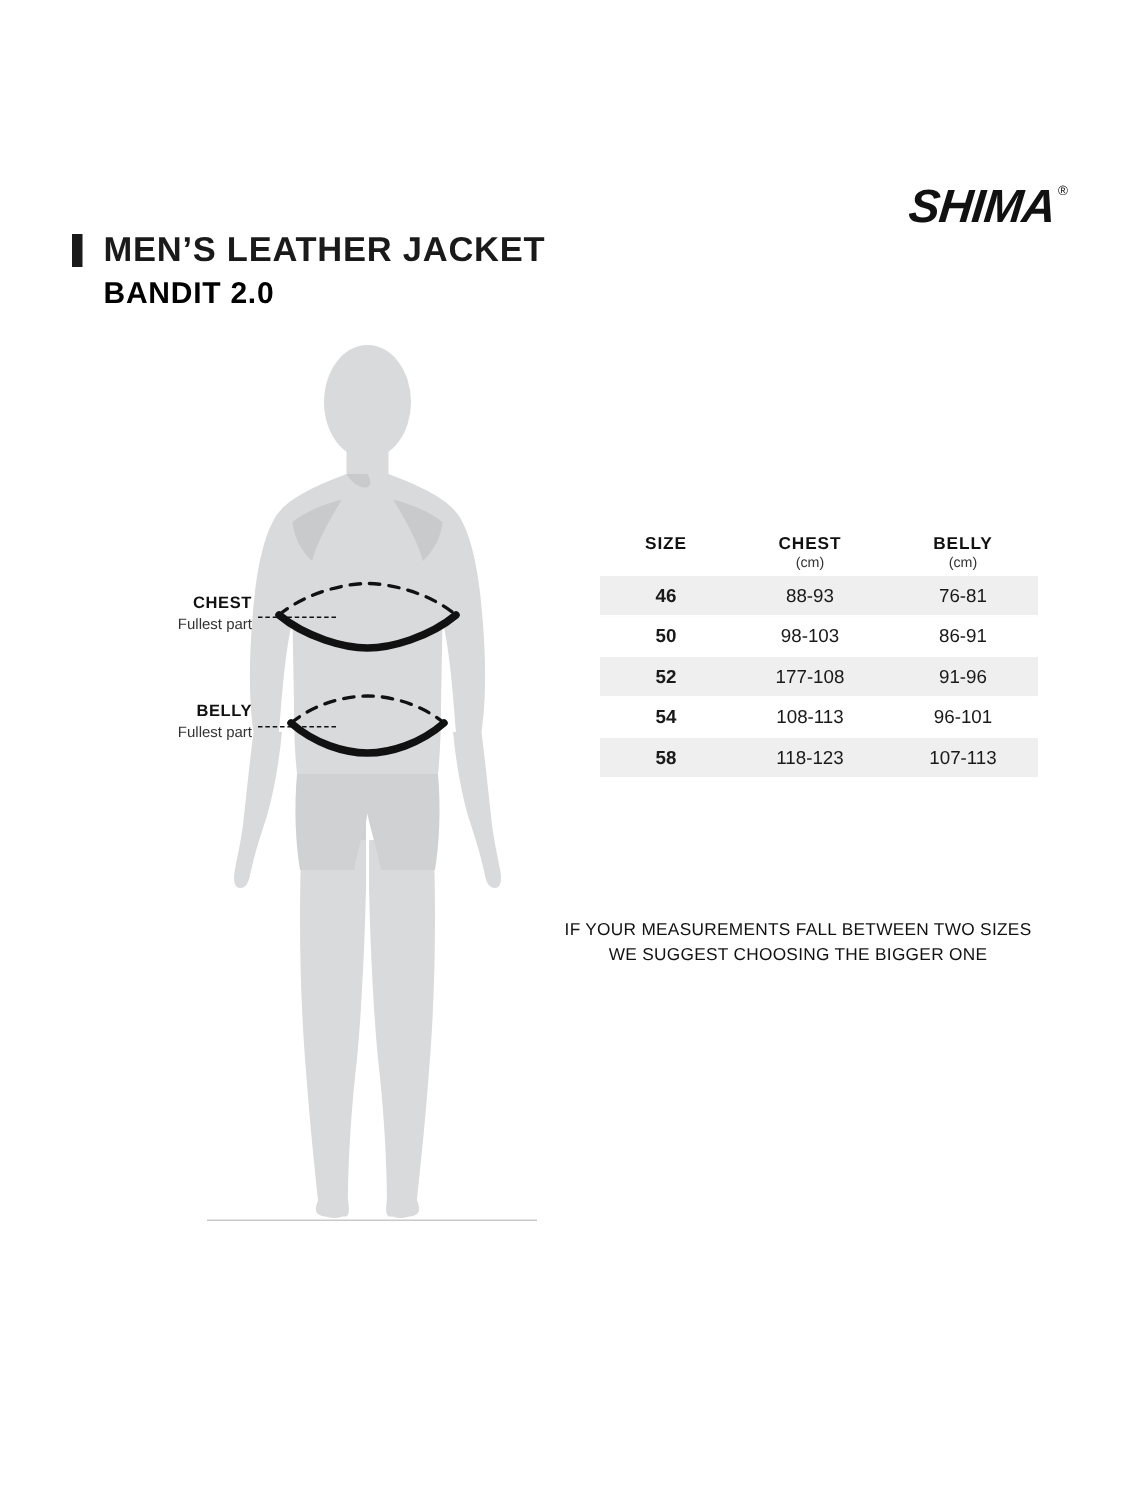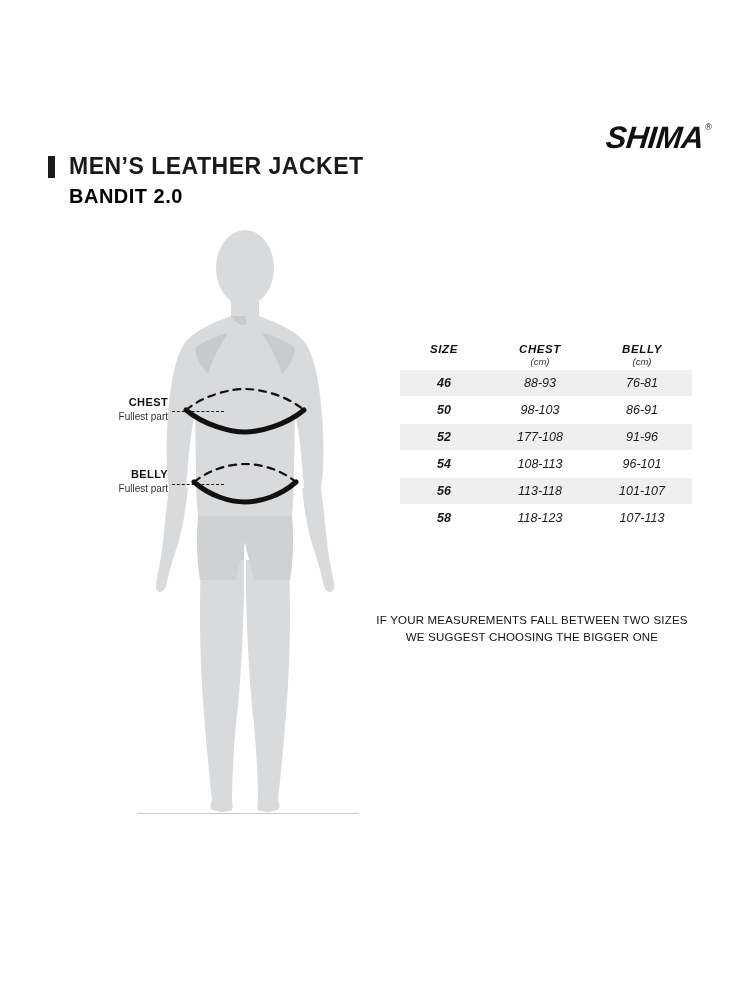--- a/index.html
+++ b/index.html
@@ -113,23 +113,22 @@
     height: 0;
     border-top: 1px dashed #111;
   }
   .dash-chest { left: 172px; top: 411px; width: 52px; }
   .dash-belly { left: 172px; top: 484px; width: 52px; }
 
   
   .table-wrap {
     position: absolute;
     left: 400px;
-    top: 339px;
+    top: 353px;
     width: 292px;
-    font-style: italic;
   }
   table {
     border-collapse: collapse;
     width: 292px;
     table-layout: fixed;
   }
   th {
     font-size: 11.5px;
     font-weight: bold;
     letter-spacing: 0.6px;
@@ -313,25 +312,20 @@
           <td class="size-col">52</td>
           <td>177-108</td>
           <td>91-96</td>
         </tr>
         <tr>
           <td class="size-col">54</td>
           <td>108-113</td>
           <td>96-101</td>
         </tr>
         <tr>
-          <td class="size-col">56</td>
-          <td>113-118</td>
-          <td>101-107</td>
-        </tr>
-        <tr>
           <td class="size-col">58</td>
           <td>118-123</td>
           <td>107-113</td>
         </tr>
       </tbody>
     </table>
   </div>
 
   <div class="note">
     <div>IF YOUR MEASUREMENTS FALL BETWEEN TWO SIZES</div>

